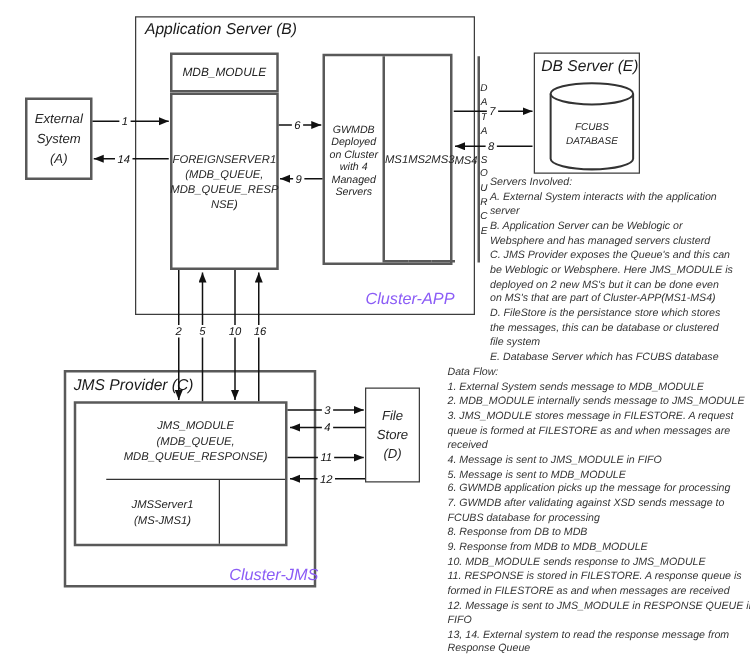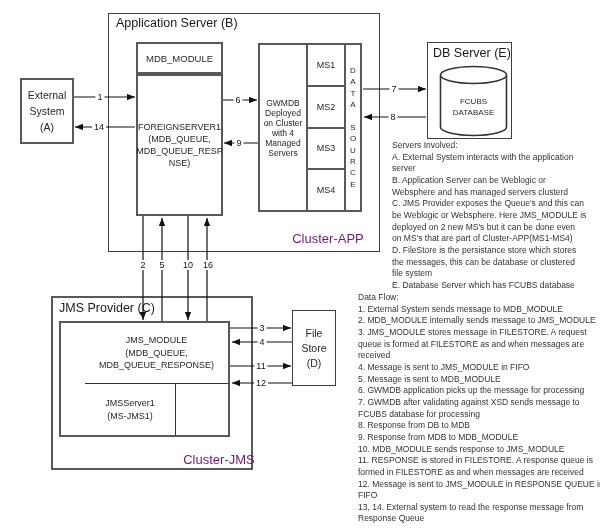--- a/index.html
+++ b/index.html
@@ -1,33 +1,33 @@
 <!DOCTYPE html>
 <html><head>
 <meta charset="utf-8">
 <style>
   html,body{margin:0;padding:0;background:#fff;}
   #canvas{position:relative;width:600px;height:532px;background:#fff;overflow:hidden;
-          font-family:"Liberation Sans",sans-serif;color:#262626;}
+          font-family:"Liberation Sans",sans-serif;color:#262626;font-style:italic;}
   .box{position:absolute;box-sizing:border-box;background:#fff;}
   .b2{border:2px solid #595959;}
   .b1{border:1px solid #3d3d3d;}
   .b15{border:1.5px solid #3d3d3d;}
   .center{display:flex;align-items:center;justify-content:center;text-align:center;}
   .pre{white-space:pre;}
   .corner-title{position:absolute;font-size:12.5px;line-height:15px;color:#1a1a1a;}
-  .cluster-label{position:absolute;font-size:13px;color:#701a75;text-align:center;}
+  .cluster-label{position:absolute;font-size:13px;color:#8b5cf6;text-align:center;}
   .note{position:absolute;font-size:8.5px;line-height:11.65px;white-space:pre;color:#333;}
   .num{position:absolute;transform:translate(-50%,-50%);background:#fff;padding:0 2px;
        font-size:9px;line-height:10px;color:#111;z-index:5;}
   #arrows{position:absolute;left:0;top:0;z-index:3;pointer-events:none;}
   
   .gw-row{display:flex;width:100%;height:100%;}
   .gw-c1{flex:0 0 46px;font-size:8.5px;line-height:10px;text-align:center;}
-  .gw-c2{flex:0 0 40px;display:flex;flex-direction:column;border-left:2px solid #595959;border-right:2px solid #595959;box-sizing:border-box;}
+  .gw-c2{flex:0 0 40px;display:flex;flex-direction:row;border-left:2px solid #595959;border-right:2px solid #595959;box-sizing:border-box;}
   .ms{flex:1;display:flex;align-items:center;justify-content:center;font-size:9px;border-bottom:2px solid #595959;}
   .ms:last-child{border-bottom:none;}
   .gw-c3{flex:1;font-size:8px;line-height:11.4px;}
   
   .jms-top{flex:0 0 60px;font-size:9px;line-height:12.5px;}
   .jms-bottom{flex:1;display:flex;border-top:1px solid #333;}
   .jms-cell{display:flex;align-items:center;justify-content:center;text-align:center;font-size:9px;line-height:13px;}
   .jms-cell.first{flex:0 0 90px;border-right:1px solid #333;}
   .jms-cell.second{flex:1;}
   .cyl-text{position:absolute;left:0;right:0;top:32px;text-align:center;font-size:8px;line-height:10.5px;color:#262626;}

